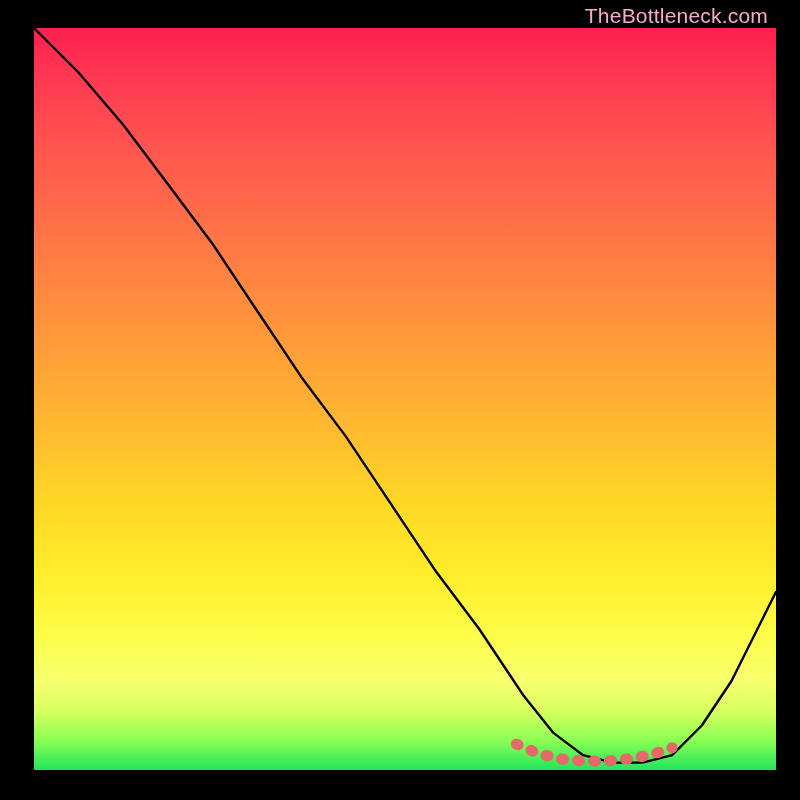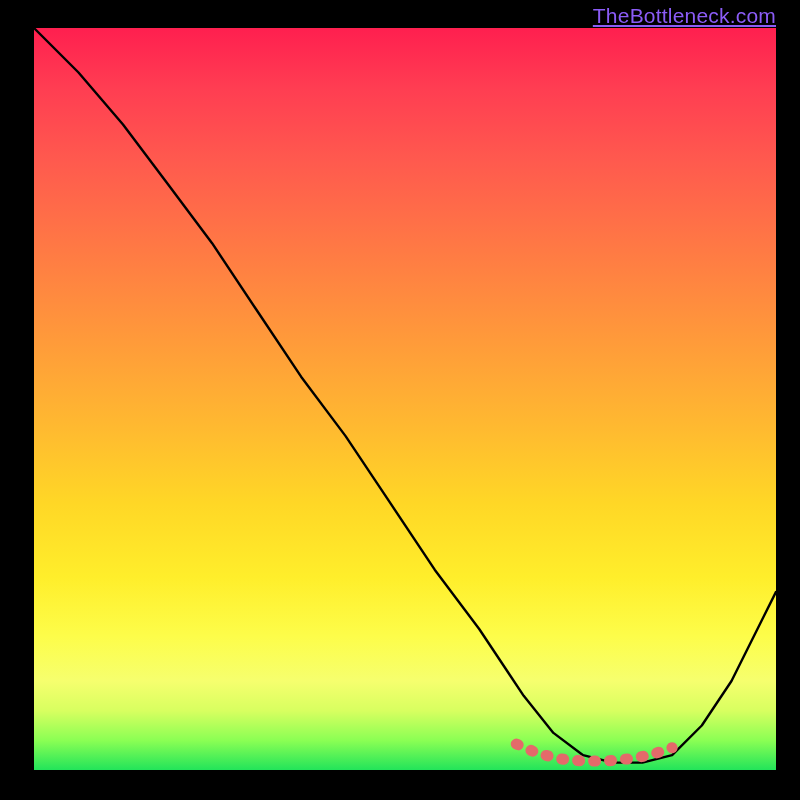--- a/index.html
+++ b/index.html
@@ -38,27 +38,26 @@
       #ffee2b 74%,
       #fdfd4a 82%,
       #f6ff6e 88%,
       #d8ff60 92%,
       #8bff54 96%,
       #22e45a 100%
     );
   }
   .attribution {
     position: absolute;
-    right: 24px;
+    right: 32px;
     top: 4px;
-    color: #8b5cf6;
+    color: #f9a8d4;
     font-size: 21px;
     font-weight: 400;
     letter-spacing: 0.2px;
-    text-decoration: underline;
   }
   svg.lines {
     position: absolute;
     left: 34px;
     top: 28px;
     width: 742px;
     height: 742px;
     overflow: visible;
   }
 </style>

